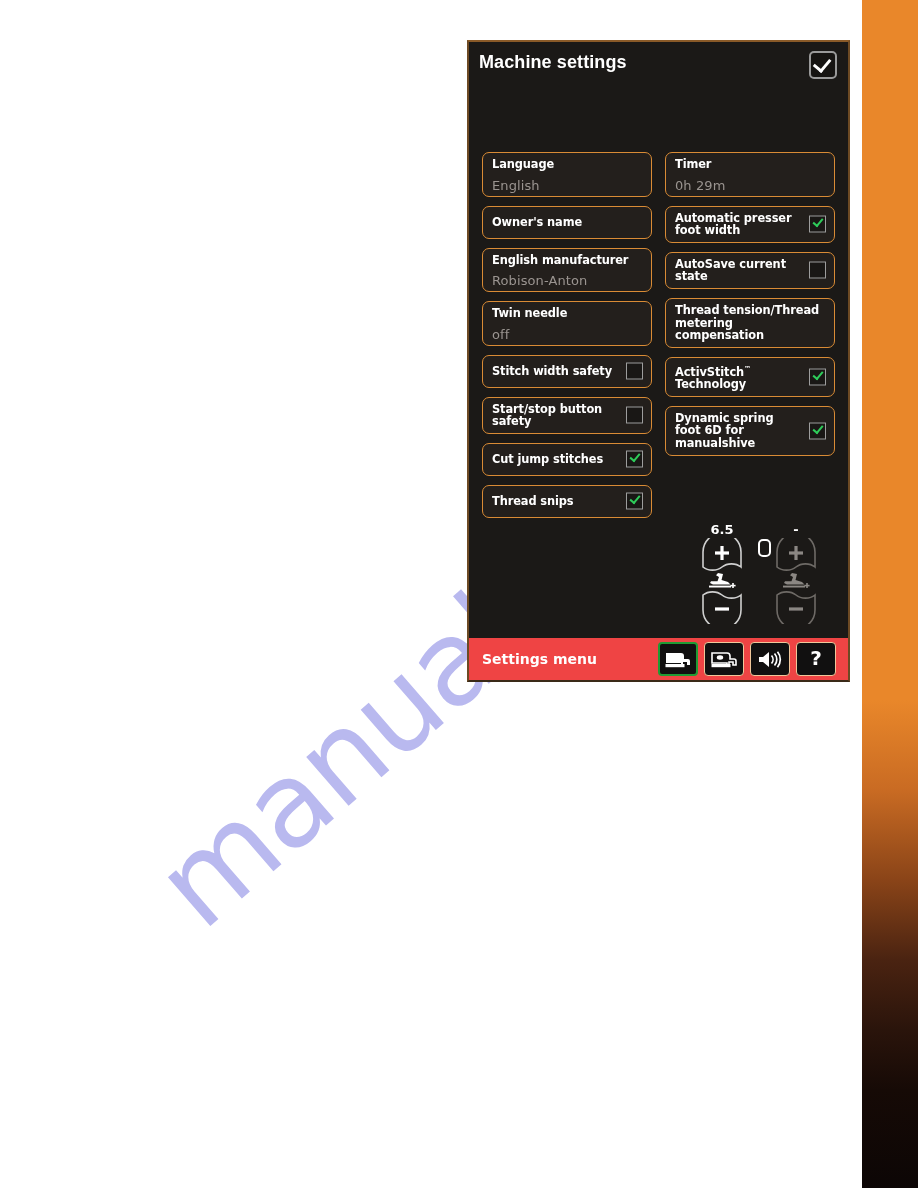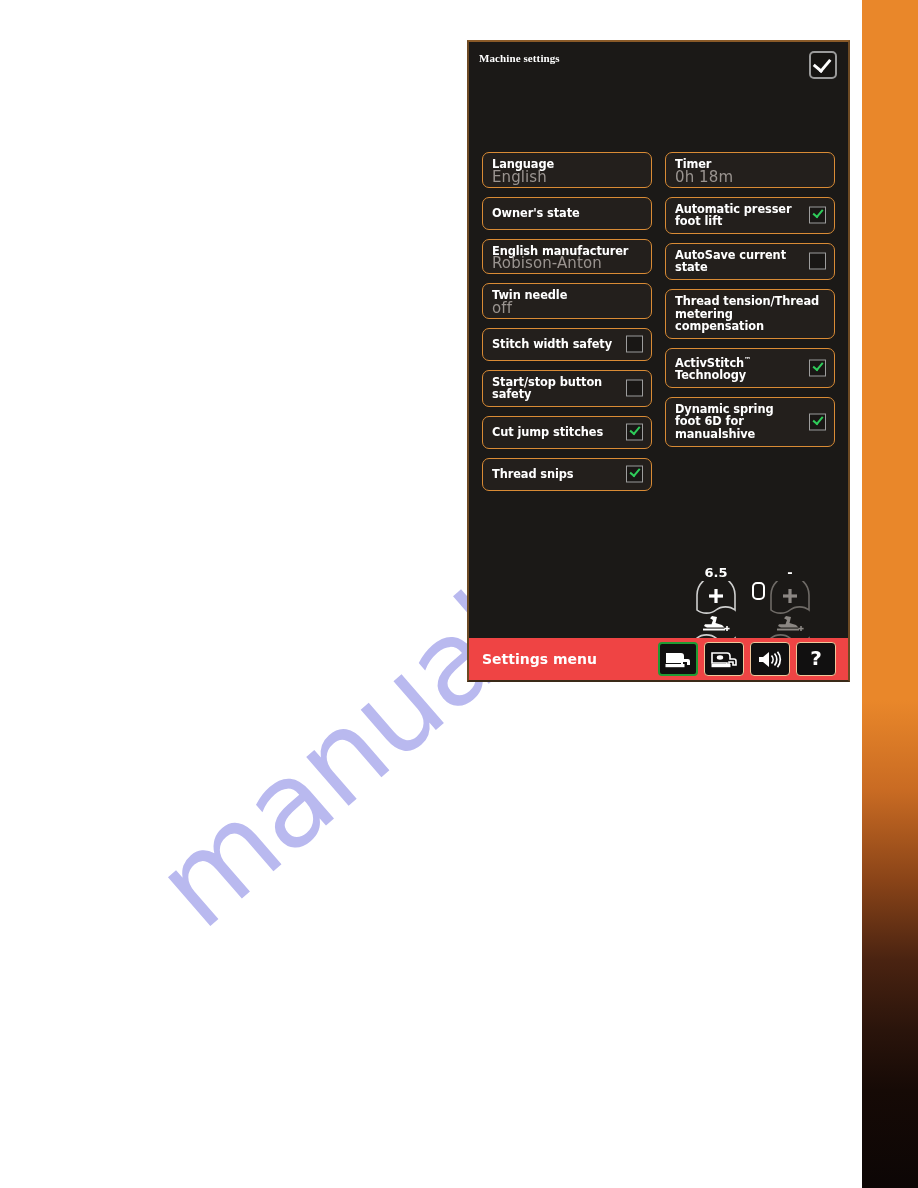--- a/index.html
+++ b/index.html
@@ -59,23 +59,23 @@
 
   
   #panel-header{
     position:relative;
     height:44px;
   }
   #panel-title{
     position:absolute;
     left:10px;top:10px;
     color:#ffffff;
-    font-size:11px;
+    font-size:18px;
     font-weight:bold;
-    font-family:Liberation Serif, serif;
+    font-family:Liberation Sans, sans-serif;
     letter-spacing:0.1px;
   }
   #ok-button{
     position:absolute;
     right:11px;top:9px;
     width:24px;height:24px;
     border:2px solid #9a9a9a;
     border-radius:5px;
     background:#161412;
     display:flex;align-items:center;justify-content:center;
@@ -118,25 +118,25 @@
     font-size:11.4px;
     font-weight:bold;
     font-family:"DejaVu Sans", sans-serif;
     line-height:12.6px;
     letter-spacing:-0.1px;
     padding-right:26px;
   }
   .setting.nobox .lbl{padding-right:2px;}
   .setting .val{
     color:#9a9490;
-    font-size:15px;
+    font-size:13px;
     font-weight:normal;
     font-family:"DejaVu Sans", sans-serif;
     line-height:10px;
-    margin-top:1px;
+    margin-top:10px;
     letter-spacing:0.1px;
   }
   .cbox{
     position:absolute;
     right:8px;top:50%;
     transform:translateY(-50%);
     width:17px;height:17px;
     border:1.4px solid #9d9d9d;
     background:#191715;
     box-sizing:border-box;
@@ -148,22 +148,22 @@
     width:8px;height:4px;
     border-left:2.2px solid #2ecc5a;
     border-bottom:2.2px solid #2ecc5a;
     transform:rotate(-50deg);
   }
   .sup{font-size:7px;vertical-align:super;}
 
   
   #stepper-area{
     position:absolute;
-    left:0;top:480px;
-    width:100%;height:120px;margin-top:43px;
+    left:6px;top:480px;
+    width:100%;height:120px;
   }
   .stepper{
     position:absolute;
     width:46px;
   }
   .stepper .num{
     text-align:center;
     color:#ffffff;
     font-size:13px;
     font-weight:bold;
@@ -221,21 +221,21 @@
     </div>
   </div>
 
   <div id="settings-grid">
     <div class="grid-col" id="col-left">
         <div class="setting nobox two-line">
           <div class="lbl">Language</div>
           <div class="val">English</div>
         </div>
         <div class="setting nobox">
-          <div class="lbl">Owner's state</div>
+          <div class="lbl">Owner's name</div>
         </div>
         <div class="setting nobox two-line">
           <div class="lbl">English manufacturer</div>
           <div class="val">Robison-Anton</div>
         </div>
         <div class="setting nobox two-line">
           <div class="lbl">Twin needle</div>
           <div class="val">off</div>
         </div>
         <div class="setting">
@@ -251,24 +251,24 @@
           <span class="cbox on"></span>
         </div>
         <div class="setting">
           <div class="lbl">Thread snips</div>
           <span class="cbox on"></span>
         </div>
       </div>
     <div class="grid-col" id="col-right">
         <div class="setting nobox two-line">
           <div class="lbl">Timer</div>
-          <div class="val">0h  18m</div>
+          <div class="val">0h  29m</div>
         </div>
         <div class="setting two-line">
-          <div class="lbl">Automatic presser foot lift</div>
+          <div class="lbl">Automatic presser foot width</div>
           <span class="cbox on"></span>
         </div>
         <div class="setting two-line">
           <div class="lbl">AutoSave current state</div>
           <span class="cbox"></span>
         </div>
         <div class="setting nobox two-line">
           <div class="lbl">Thread tension/Thread metering compensation</div>
         </div>
         <div class="setting">

